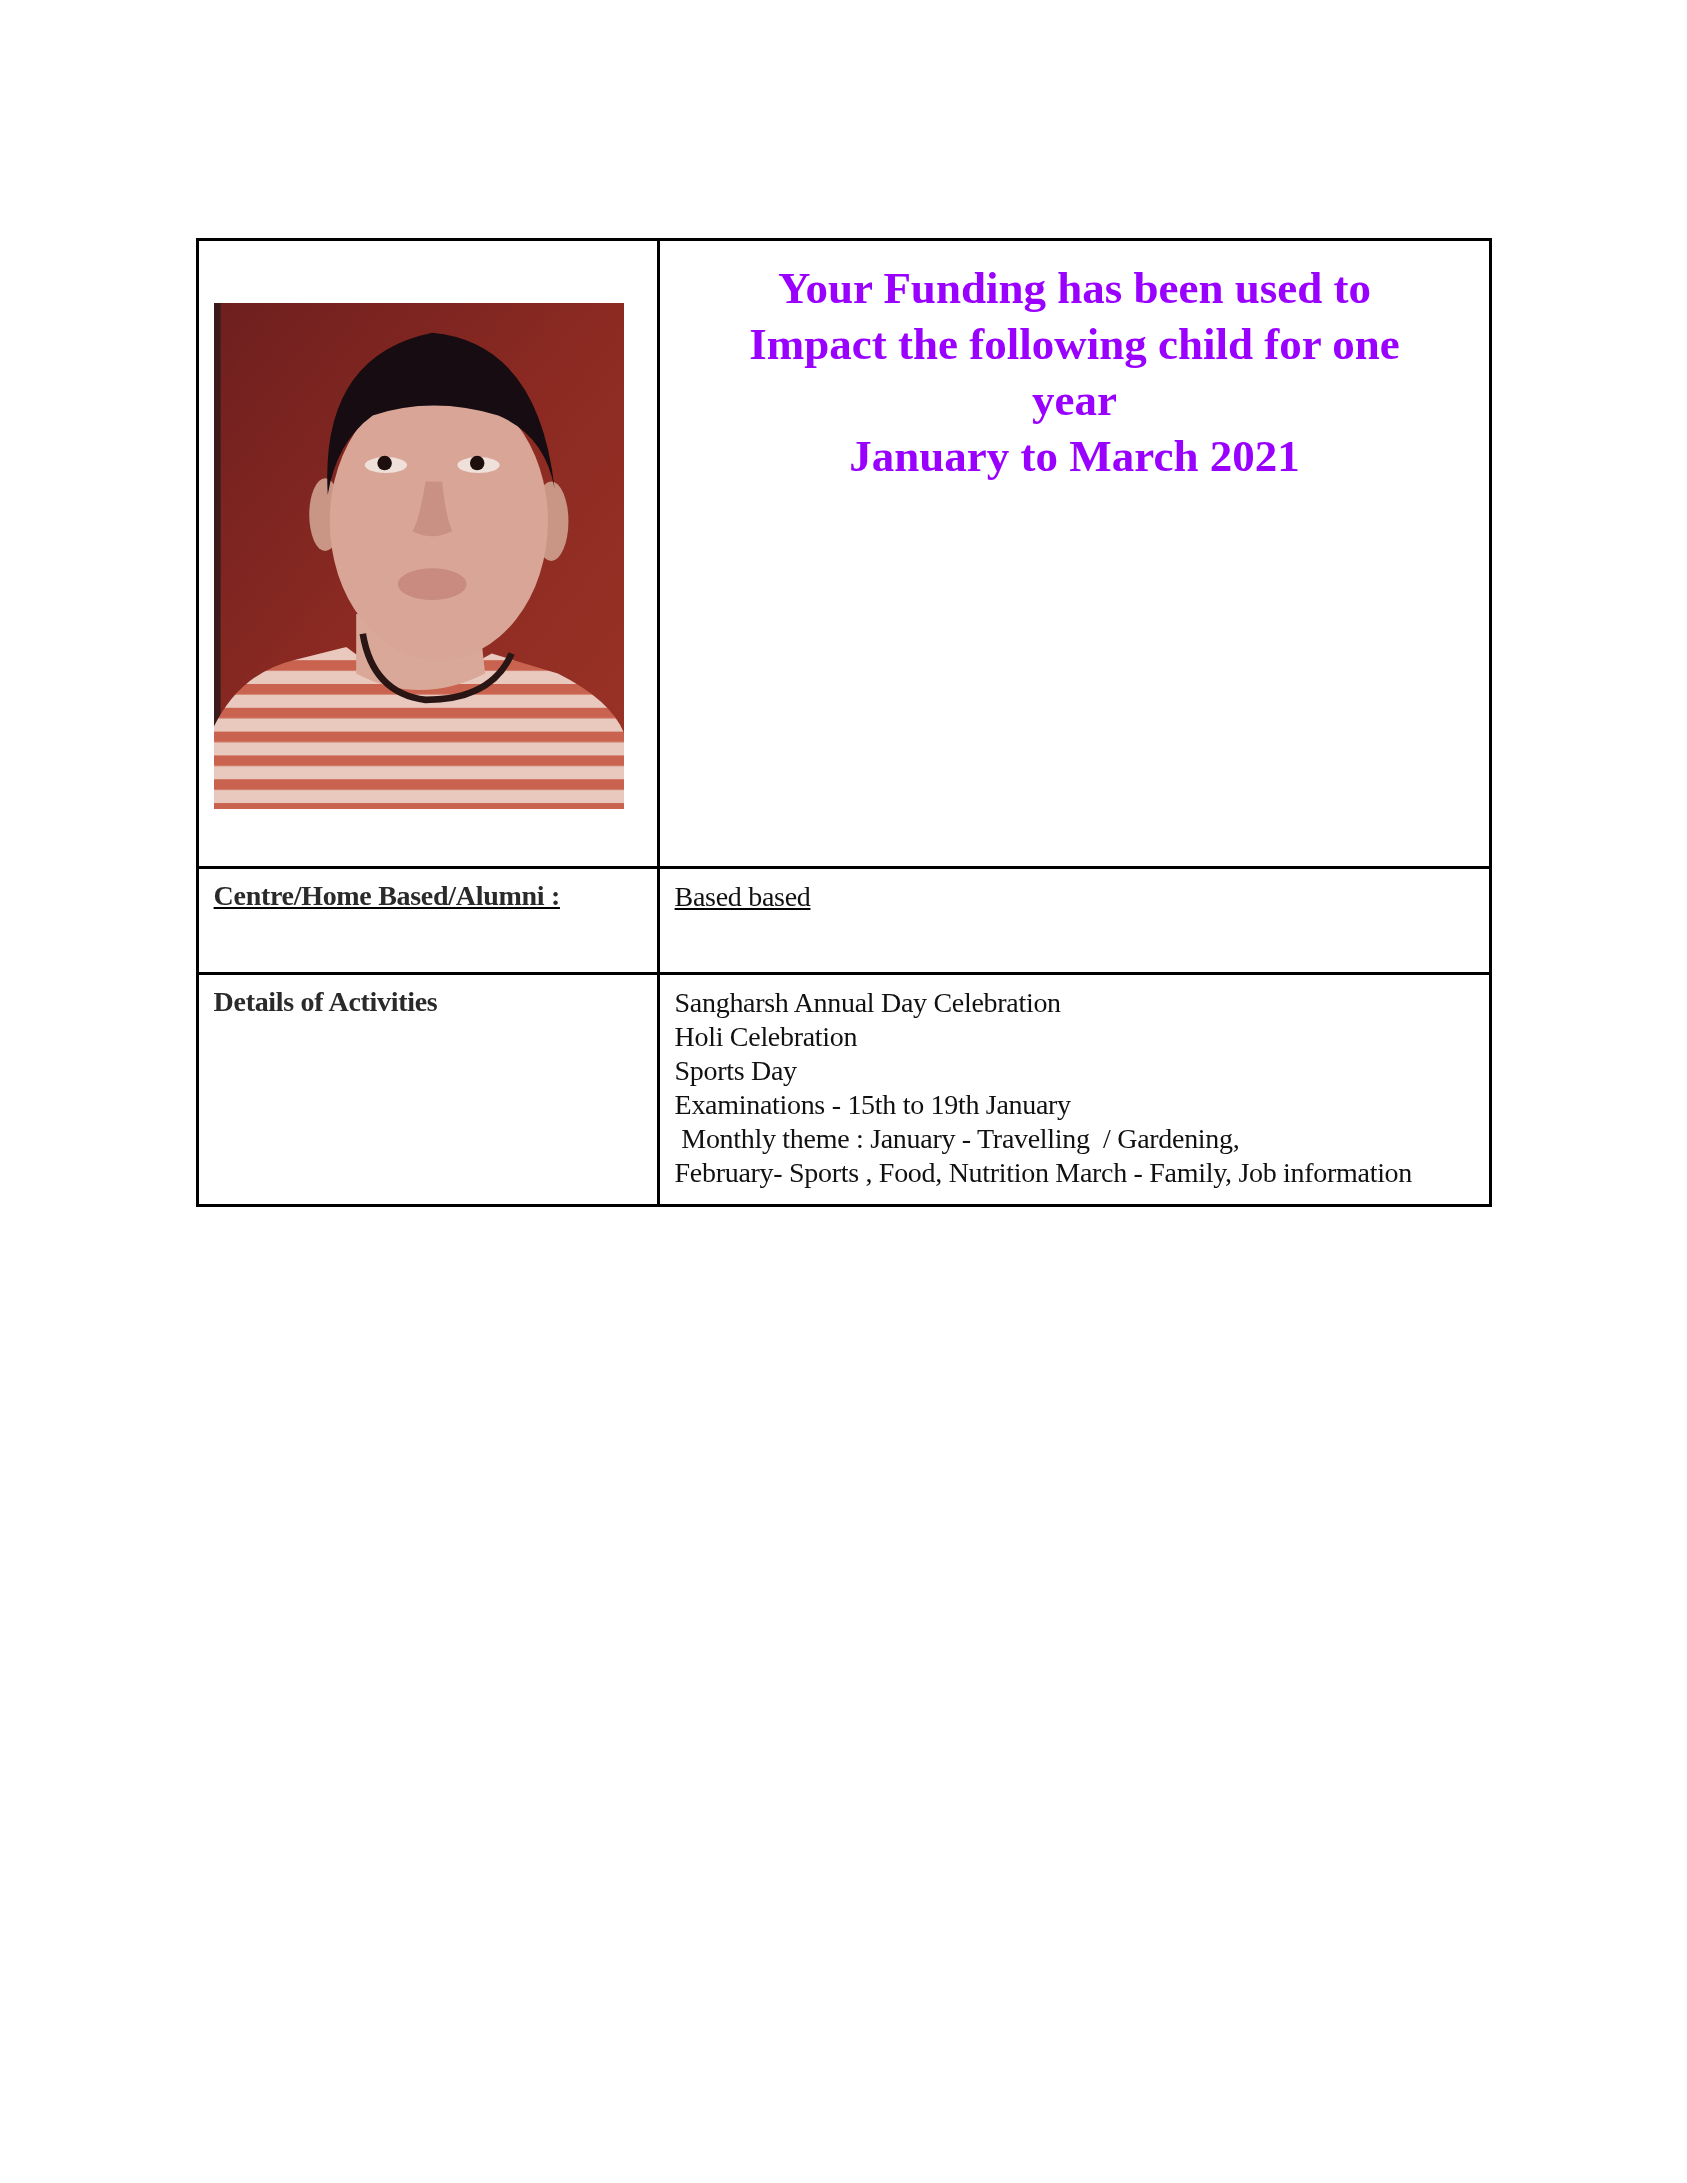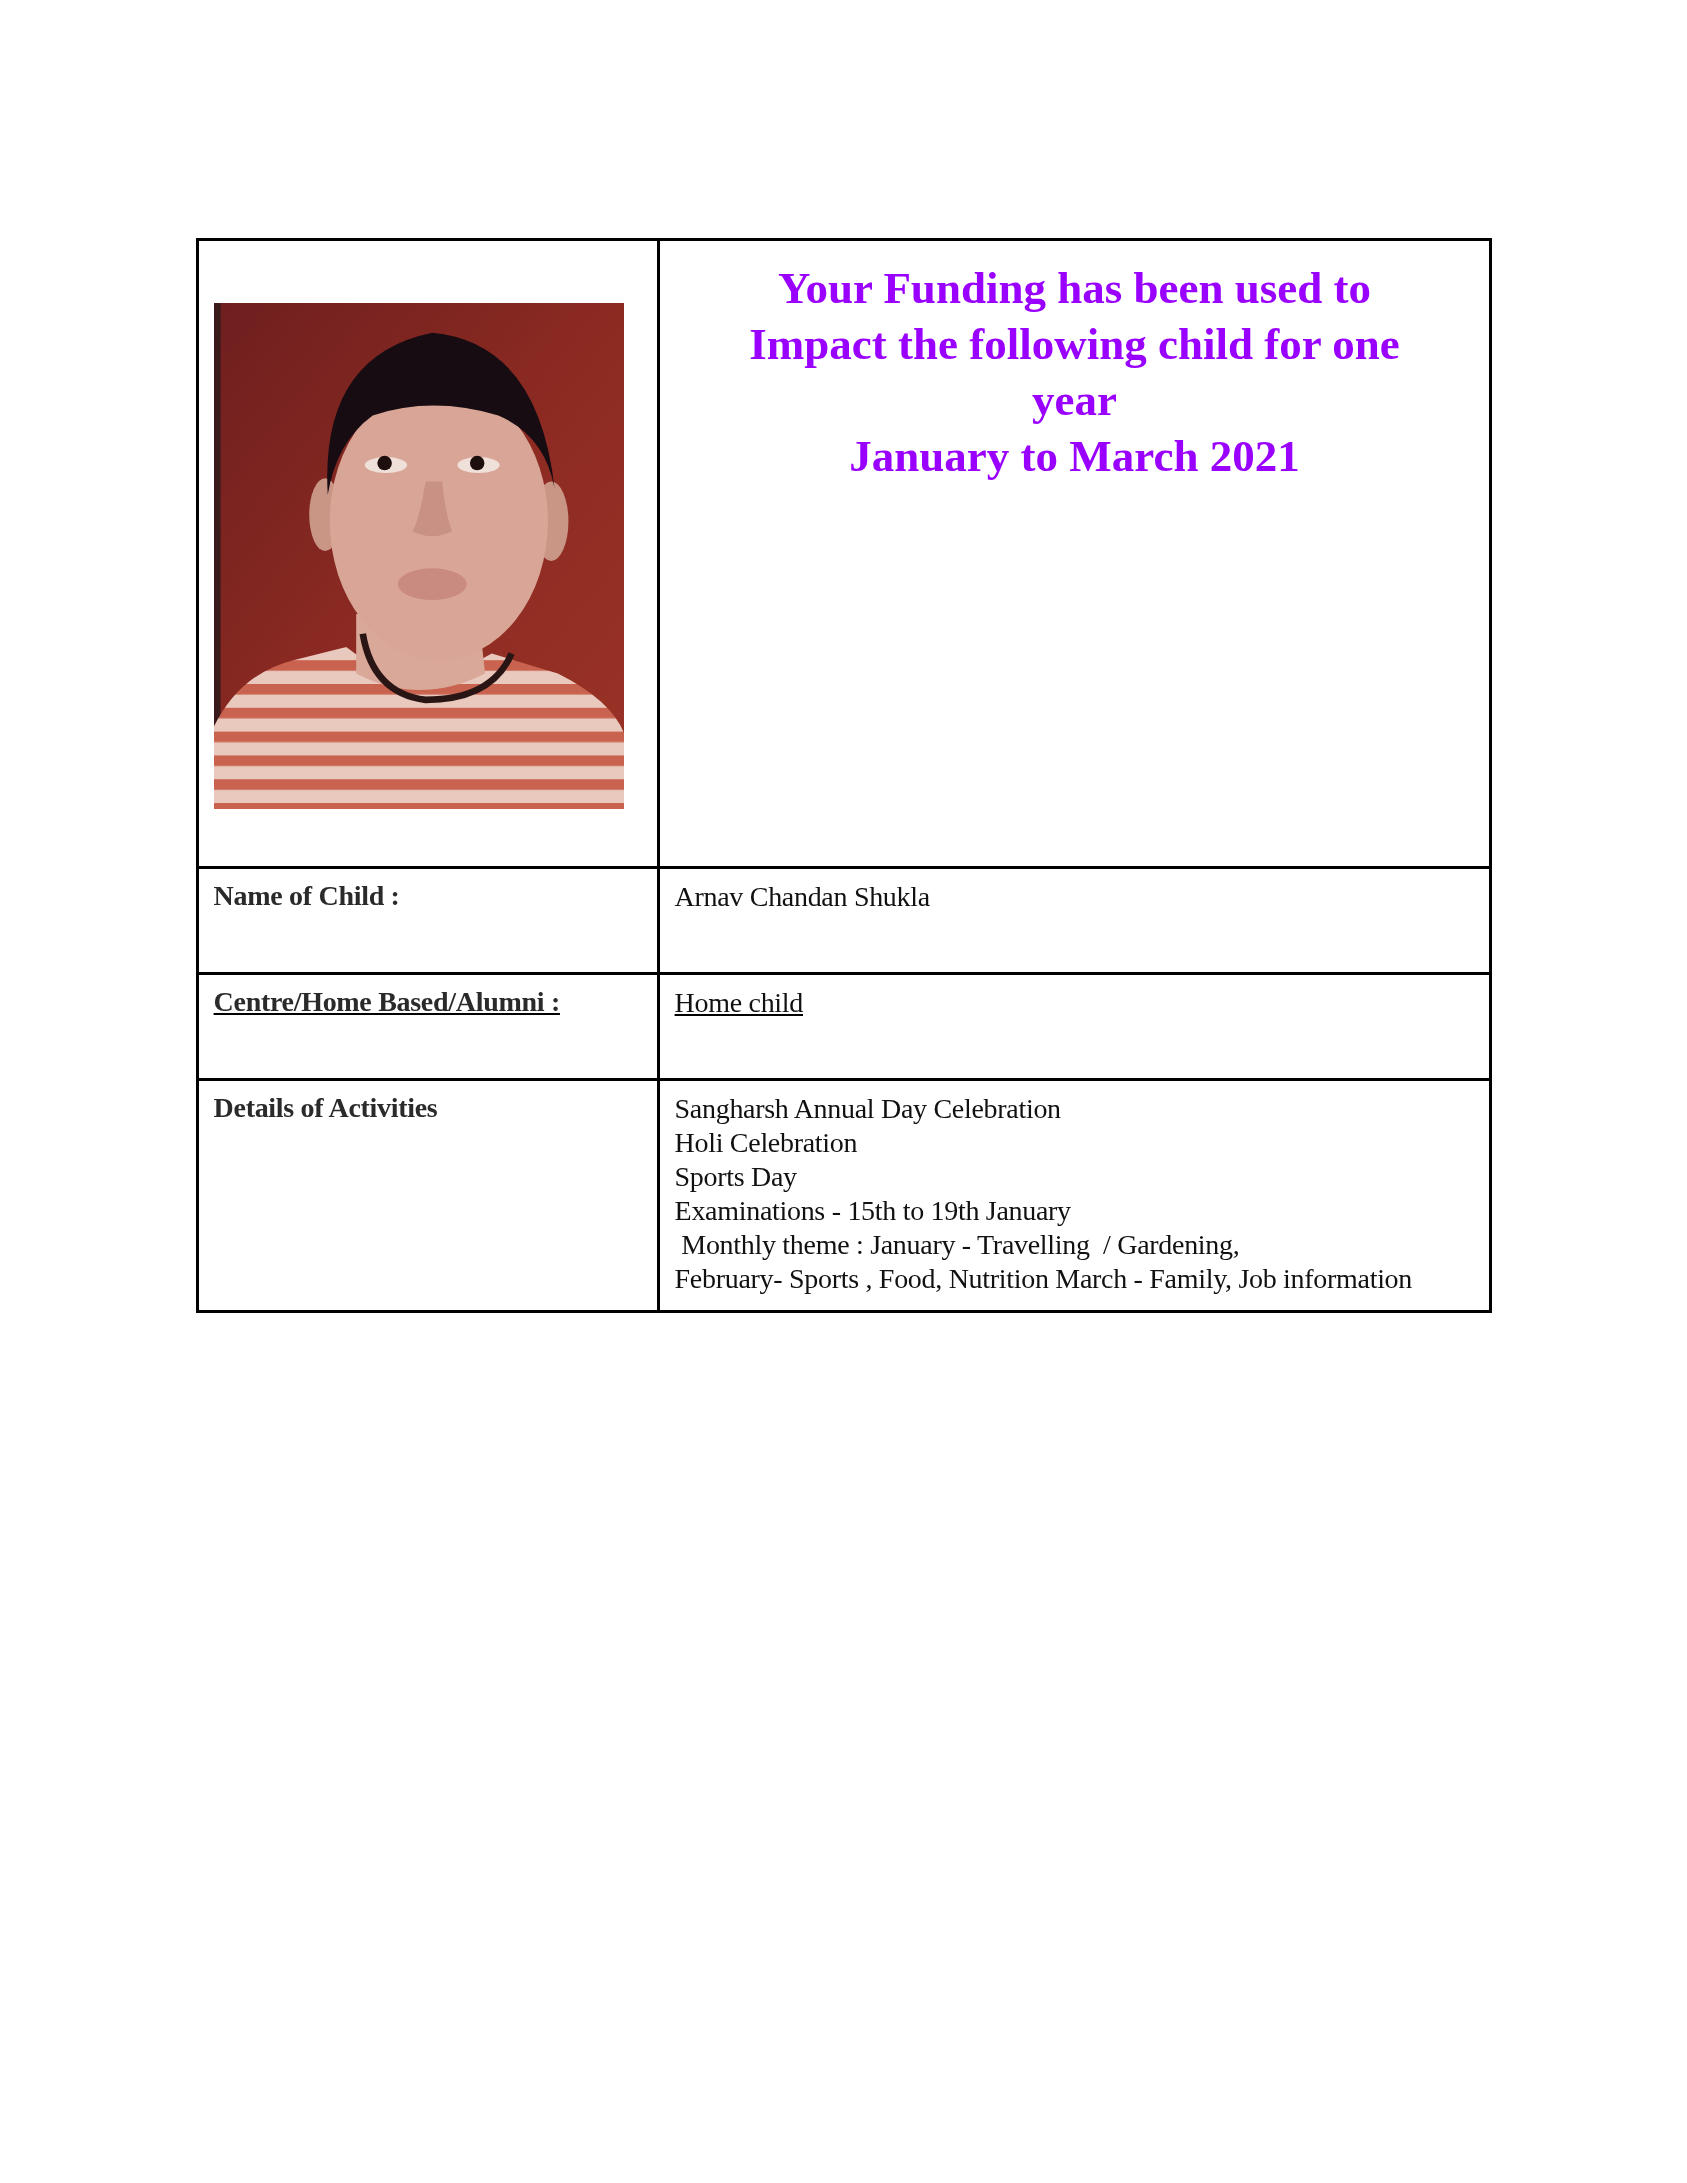--- a/index.html
+++ b/index.html
@@ -123,38 +123,30 @@
       <td class="title-cell">
         <div class="title">
           <div>Your Funding has been used to</div>
           <div>Impact the following child for one</div>
           <div>year</div>
           <div>January to March 2021</div>
         </div>
       </td>
     </tr>
 
-    <tr class="r-name">
-      <td>
-            <div class="label">Name of Child :</div>
-          </td>
-      <td>
-            <div class="value">Arnav Chandan Shukla</div>
-          </td>
-    </tr>
 
 
 
 
     <tr class="r-centre">
       <td>
             <div class="label">Centre/Home Based/Alumni :</div>
           </td>
       <td>
-            <div class="value">Home child</div>
+            <div class="value">Based based</div>
           </td>
     </tr>
 
 
     <tr class="r-details">
       <td>
             <div class="label">Details of Activities</div>
           </td>
       <td>
         <div class="value">

